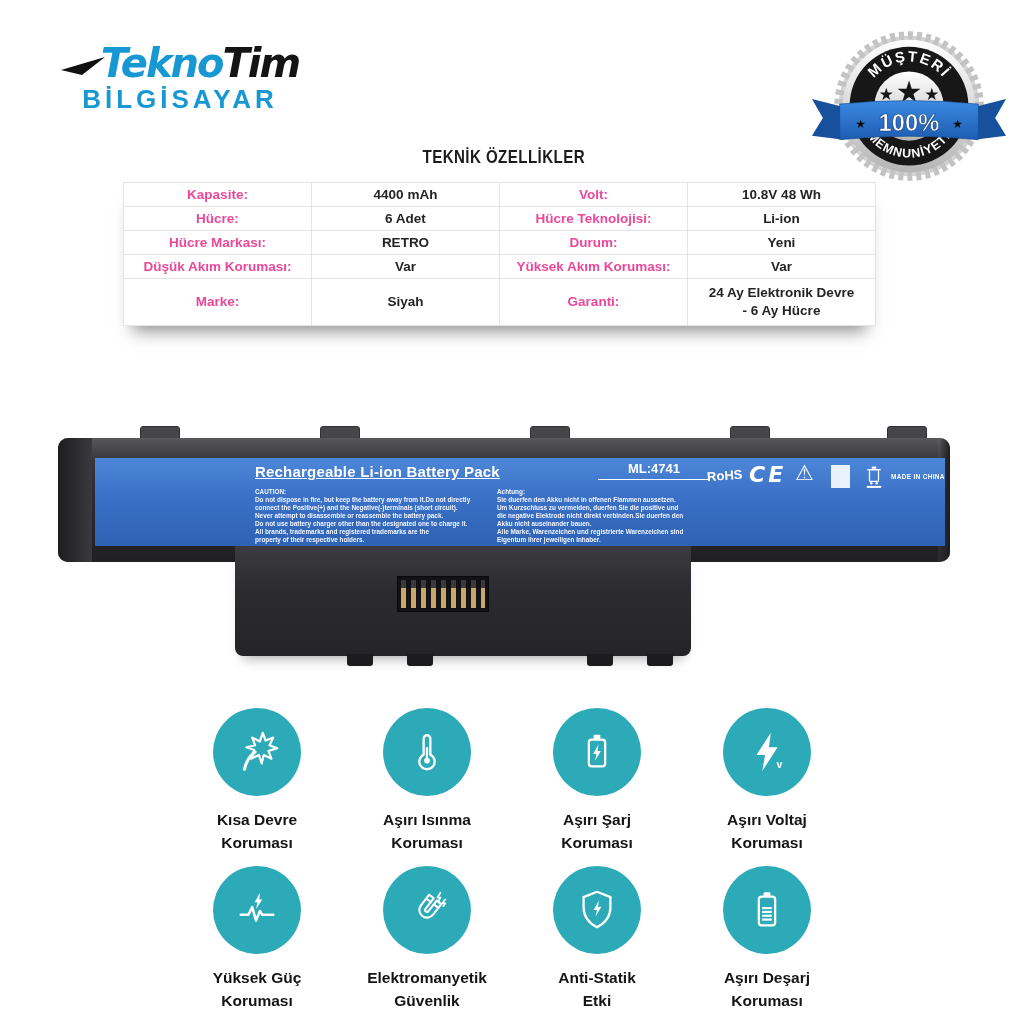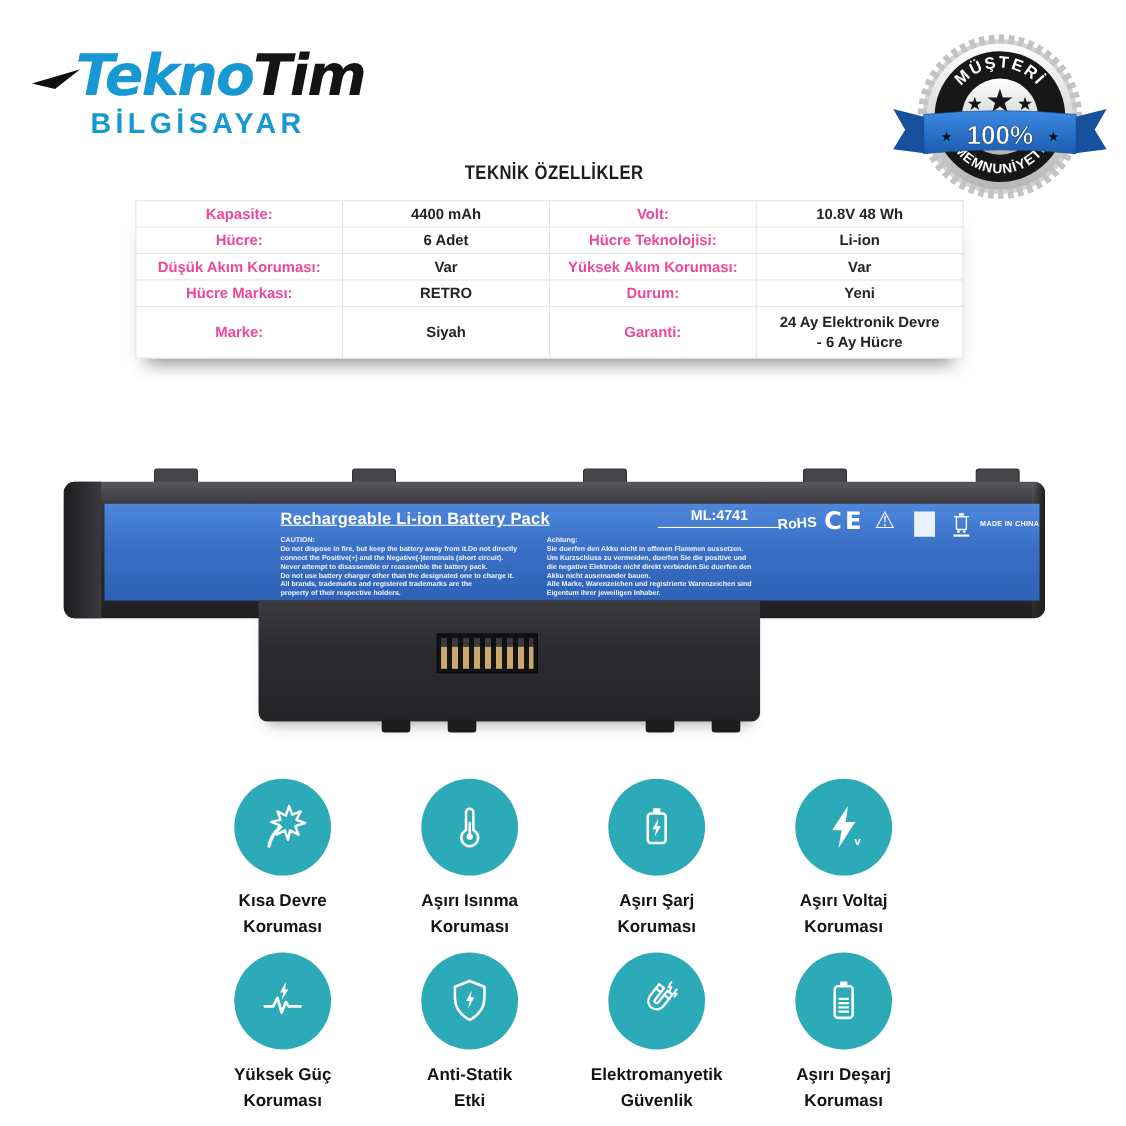--- a/index.html
+++ b/index.html
@@ -3,21 +3,21 @@
 <meta charset="utf-8">
 <style>
   * { margin:0; padding:0; box-sizing:border-box; }
   html,body { width:1024px; height:1024px; }
   body { position:relative; background:#ffffff; font-family:"Liberation Sans", sans-serif; overflow:hidden; }
 
   
   .logo { position:absolute; left:22px; top:42px; width:316px; }
   .logo-row { display:flex; justify-content:center; align-items:center; }
   .logo-swoosh { margin-right:-6px; margin-top:10px; }
-  .logo-main { font-family:"DejaVu Sans", sans-serif; font-weight:bold; font-style:italic; font-size:52px; letter-spacing:-2px; line-height:1.05; white-space:nowrap; }
+  .logo-main { font-family:"DejaVu Sans", sans-serif; font-weight:bold; font-style:italic; font-size:40px; letter-spacing:-2px; line-height:1.05; white-space:nowrap; }
   .logo-tekno { color:#1798d3; }
   .logo-tim { color:#141414; }
   .logo-sub { text-align:center; color:#1798d3; font-weight:bold; font-size:26px; letter-spacing:4px; margin-top:0px; }
 
   
   .badge { position:absolute; left:810px; top:12px; width:198px; height:198px; }
 
   
   .section-title { position:absolute; left:374px; top:147px; width:260px; text-align:center; font-weight:bold; font-size:18px; color:#1c1c1c; }
   .section-title span { display:inline-block; transform:scaleX(.84); transform-origin:center; letter-spacing:.5px; }
@@ -42,21 +42,21 @@
   .bat-upper::after { content:""; position:absolute; right:0; top:0; width:12px; height:100%;
                background:linear-gradient(90deg,rgba(255,255,255,.06),#1d1d20); border-radius:0 10px 10px 0; }
   .bat-label { position:absolute; left:37px; top:32px; width:850px; height:88px;
                background:linear-gradient(180deg,#4d87da 0%,#3a70c6 45%,#2d62b5 100%); }
   .lbl-title { position:absolute; left:160px; top:5px; color:#fff; font-weight:bold; font-size:15px; letter-spacing:.2px;text-decoration:underline; }
   .lbl-caution { position:absolute; left:160px; top:30px; color:#f2f6ff; font-weight:bold; font-size:6.4px; line-height:8px; white-space:pre-line; }
   .lbl-achtung { position:absolute; left:402px; top:30px; color:#f2f6ff; font-weight:bold; font-size:6.4px; line-height:8px; white-space:pre-line; }
   .lbl-model { position:absolute; left:503px; top:3px; width:112px; text-align:center; color:#fff; font-weight:bold; font-size:13px;
                border-bottom:1.5px solid #fff; padding-bottom:3px; }
   .lbl-rohs { position:absolute; left:612px; top:10px; color:#fff; font-weight:bold; font-size:13px; transform:rotate(-4deg); }
-  .lbl-ce { position:absolute; left:654px; top:4px; color:#fff; font-weight:bold; font-size:22px; font-family:"DejaVu Sans",sans-serif; letter-spacing:3px; }
+  .lbl-ce { position:absolute; left:654px; top:4px; color:#fff; font-weight:bold; font-size:22px; font-family:"DejaVu Sans",sans-serif; letter-spacing:3px;font-style:italic; }
   .lbl-warn { position:absolute; left:700px; top:3px; color:#fff; font-size:21px; }
   .lbl-box { position:absolute; left:736px; top:7px; width:19px; height:23px; background:#e9f1fb; }
   .lbl-bin { position:absolute; left:770px; top:5px; }
   .lbl-madein { position:absolute; left:796px; top:15px; color:#fff; font-weight:bold; font-size:6.5px; letter-spacing:.3px; }
   .bat-lower { position:absolute; left:177px; top:120px; width:456px; height:110px;
                background:linear-gradient(180deg,#3c3c40 0%,#2c2c30 40%,#242427 100%); border-radius:0 0 8px 8px;
                box-shadow:0 10px 12px -8px rgba(0,0,0,.35); }
   .bat-conn { position:absolute; left:162px; top:30px; width:92px; height:36px; background:#121214; border:1px solid #0a0a0b; }
   .bat-conn .teeth { position:absolute; left:3px; right:3px; bottom:3px; height:20px;
                background:repeating-linear-gradient(90deg,#c9a96b 0 5px,#141416 5px 10px); }
@@ -140,30 +140,30 @@
     <td class="lbl">Volt:</td>
     <td class="val">10.8V 48 Wh</td>
   </tr>
   <tr>
     <td class="lbl">Hücre:</td>
     <td class="val">6 Adet</td>
     <td class="lbl">Hücre Teknolojisi:</td>
     <td class="val">Li-ion</td>
   </tr>
   <tr>
+    <td class="lbl">Hücre Markası:</td>
+    <td class="val">RETRO</td>
+    <td class="lbl">Durum:</td>
+    <td class="val">Yeni</td>
+  </tr>
+  <tr>
     <td class="lbl">Düşük Akım Koruması:</td>
     <td class="val">Var</td>
     <td class="lbl">Yüksek Akım Koruması:</td>
     <td class="val">Var</td>
-  </tr>
-  <tr>
-    <td class="lbl">Hücre Markası:</td>
-    <td class="val">RETRO</td>
-    <td class="lbl">Durum:</td>
-    <td class="val">Yeni</td>
   </tr>
   <tr class="tall">
     <td class="lbl">Marke:</td>
     <td class="val">Siyah</td>
     <td class="lbl">Garanti:</td>
     <td class="val">24 Ay Elektronik Devre
 - 6 Ay Hücre</td>
   </tr>
 </tbody>
   </table>
@@ -272,46 +272,46 @@
       <svg width="46" height="46" viewBox="0 0 48 48" fill="none" stroke="#ffffff" stroke-width="2.6" stroke-linecap="round" stroke-linejoin="round">
         <path d="M7,29 H15 L19,21 L23,35 L27,25 L29.5,29 H41"></path>
         <polygon points="27,6 21.5,16 24.5,16 23,23 29.5,13 26.5,13" fill="#ffffff" stroke="none"></polygon>
       </svg>
     </div>
     <div class="fi-label">Yüksek Güç
 Koruması</div>
   </div>
   <div class="feature">
     <div class="fi-circle">
-      <svg width="46" height="46" viewBox="0 0 48 48" fill="none" stroke="#ffffff" stroke-width="2.4" stroke-linejoin="round">
-        <path d="M24,5 L38,10.5 V21 c0,10.5 -6.5,17 -14,21 c-7.5,-4 -14,-10.5 -14,-21 V10.5 Z"></path>
-        <polygon points="26,14 20.5,24 24,24 22.5,31 28.5,20.5 25,20.5" fill="#ffffff" stroke="none"></polygon>
-      </svg>
-    </div>
-    <div class="fi-label">Anti-Statik
-Etki</div>
-  </div>
-  <div class="feature">
-    <div class="fi-circle">
       <svg width="46" height="46" viewBox="0 0 48 48" fill="none" stroke="#ffffff" stroke-width="2.2" stroke-linecap="round" stroke-linejoin="round">
         <g transform="rotate(38 24 24)">
           <path d="M16,10 V24 a8,8 0 0 0 16,0 V10 h-6 V24 a2,2 0 0 1 -4,0 V10 Z"></path>
           <line x1="16" y1="15" x2="22" y2="15"></line>
           <line x1="26" y1="15" x2="32" y2="15"></line>
         </g>
         <polyline points="38,6 35,11 38,11 36,15" stroke-width="1.8"></polyline>
         <polyline points="43,13 40,17 43,17 41,20" stroke-width="1.8"></polyline>
       </svg>
     </div>
     <div class="fi-label">Elektromanyetik
 Güvenlik</div>
   </div>
   <div class="feature">
     <div class="fi-circle">
       <svg width="46" height="46" viewBox="0 0 48 48" fill="none" stroke="#ffffff" stroke-width="2.4" stroke-linejoin="round">
+        <path d="M24,5 L38,10.5 V21 c0,10.5 -6.5,17 -14,21 c-7.5,-4 -14,-10.5 -14,-21 V10.5 Z"></path>
+        <polygon points="26,14 20.5,24 24,24 22.5,31 28.5,20.5 25,20.5" fill="#ffffff" stroke="none"></polygon>
+      </svg>
+    </div>
+    <div class="fi-label">Anti-Statik
+Etki</div>
+  </div>
+  <div class="feature">
+    <div class="fi-circle">
+      <svg width="46" height="46" viewBox="0 0 48 48" fill="none" stroke="#ffffff" stroke-width="2.4" stroke-linejoin="round">
         <rect x="15.5" y="10" width="17" height="30" rx="3"></rect>
         <rect x="20.5" y="5.5" width="7" height="4.5" rx="1" fill="#ffffff" stroke="none"></rect>
         <line x1="19" y1="22" x2="29" y2="22" stroke-width="2.2"></line>
         <line x1="19" y1="26" x2="29" y2="26" stroke-width="2.2"></line>
         <line x1="19" y1="30" x2="29" y2="30" stroke-width="2.2"></line>
         <line x1="19" y1="34" x2="29" y2="34" stroke-width="2.2"></line>
       </svg>
     </div>
     <div class="fi-label">Aşırı Deşarj
 Koruması</div>

